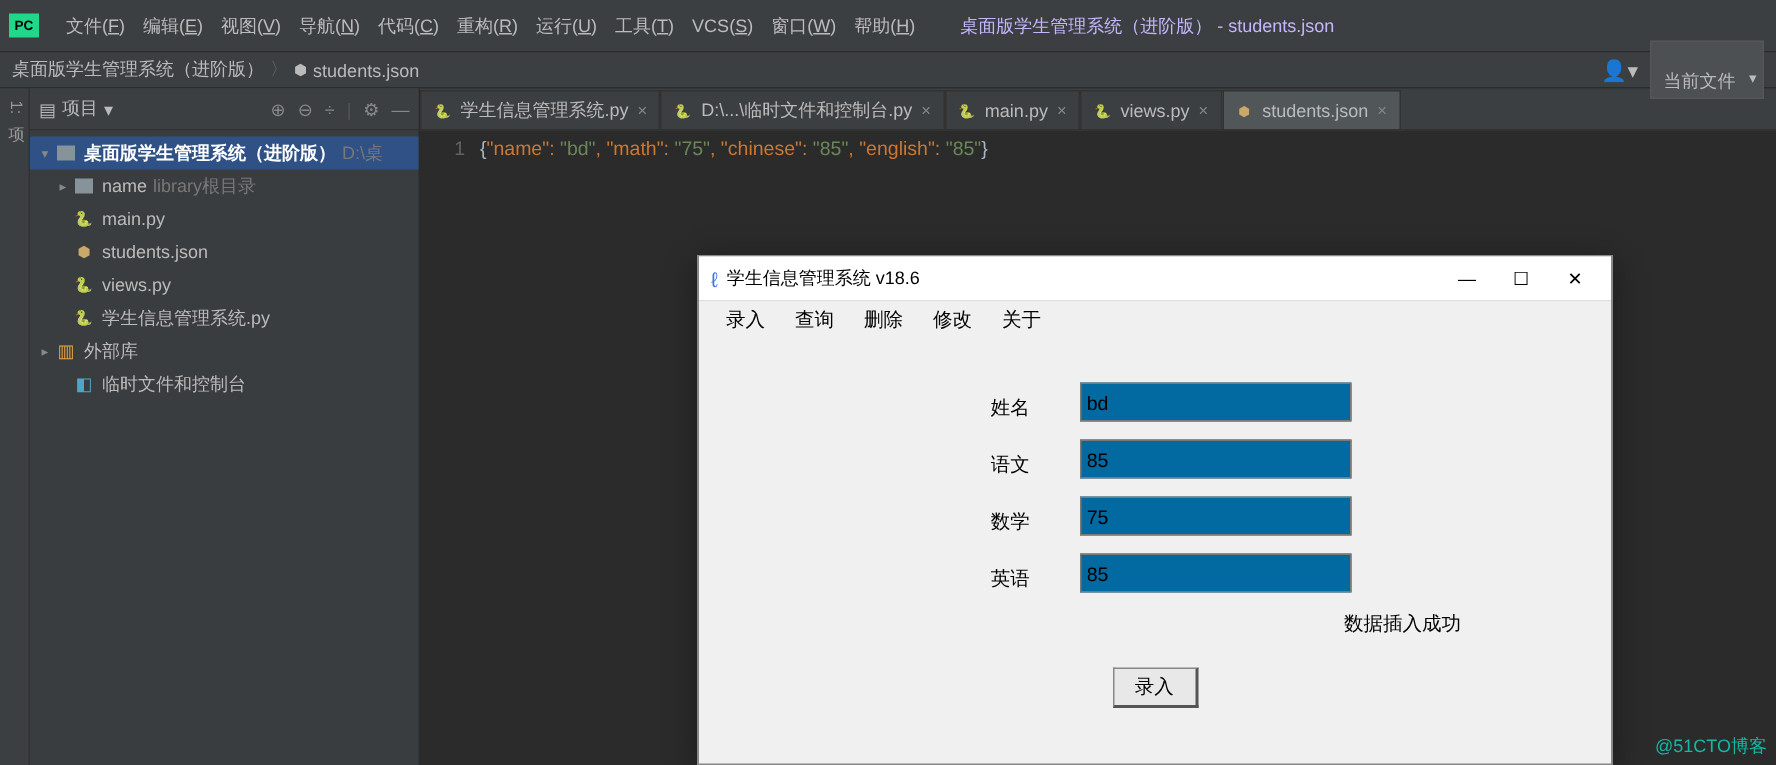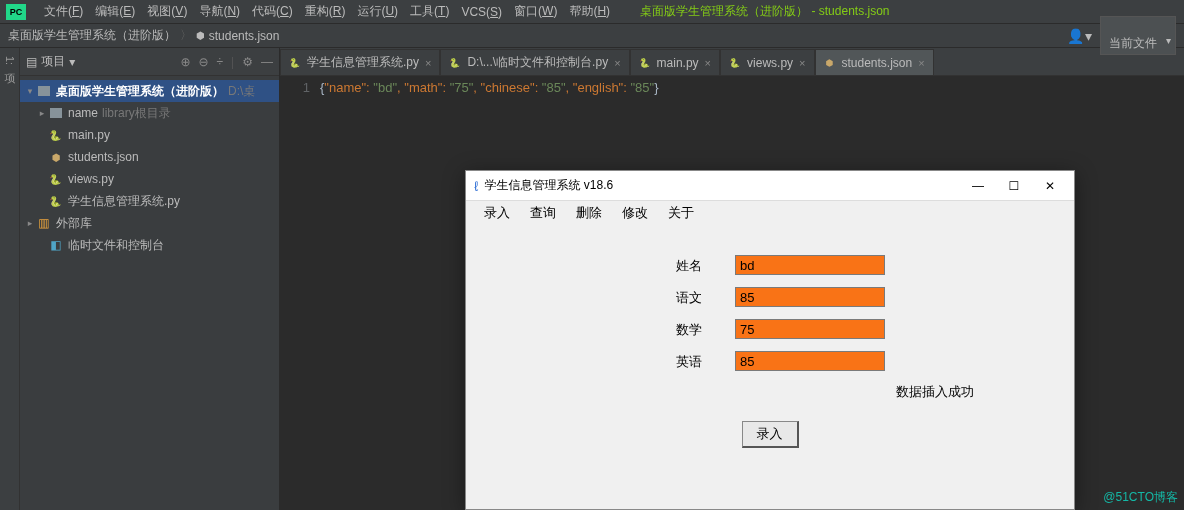--- a/index.html
+++ b/index.html
@@ -1,22 +1,22 @@
 <!DOCTYPE html>
 <html><head>
 <meta charset="utf-8">
 <style>
 * { margin: 0; padding: 0; box-sizing: border-box; font-family: "Microsoft YaHei", Arial, sans-serif; }
 body { background: #3c3f41; color: #bbbbbb; font-size: 12px; width: 1184px; height: 510px; overflow: hidden; position: relative; }
 
-.menubar { height: 24px; background: #3c3f41; display: flex; align-items: center; padding: 0 6px; border-bottom: 1px solid #2b2b2b; }
+.menubar { height: 35px; background: #3c3f41; display: flex; align-items: center; padding: 0 6px; border-bottom: 1px solid #2b2b2b; }
 .pc-logo { width: 20px; height: 16px; background: #21d789; display: flex; align-items: center; justify-content: center; font-size: 9px; font-weight: bold; color: #000; margin-right: 12px; }
 .menu-item { color: #bbbbbb; padding: 0 6px; cursor: pointer; }
 .menu-item u { text-decoration: underline; }
-.title-text { margin-left: 24px; color: #84cc16; }
+.title-text { margin-left: 24px; color: #c4b5fd; }
 
 .breadcrumb { height: 24px; background: #3c3f41; display: flex; align-items: center; padding: 0 8px; border-bottom: 1px solid #2b2b2b; }
 .breadcrumb span { color: #bbbbbb; }
 .breadcrumb .sep { color: #666; margin: 0 4px; }
 .breadcrumb-right { margin-left: auto; display: flex; align-items: center; gap: 8px; }
 .user-icon { color: #999; font-size: 14px; }
 .file-selector { background: #4c5052; border: 1px solid #555; padding: 18px 18px 2px 8px; color: #bbb; position: relative; }
 .file-selector::after { content: "▾"; position: absolute; right: 4px; font-size: 10px; }
 
 .main-area { display: flex; height: calc(100% - 48px); }
@@ -61,21 +61,21 @@
 .dialog-titlebar { height: 30px; background: #fff; display: flex; align-items: center; padding: 0 8px; border-bottom: 1px solid #ddd; }
 .feather { color: #3c78d8; font-size: 14px; margin-right: 6px; }
 .dialog-title { flex: 1; }
 .dialog-controls { display: flex; gap: 4px; }
 .dialog-ctrl { width: 32px; height: 24px; display: flex; align-items: center; justify-content: center; cursor: pointer; font-size: 12px; }
 .dialog-menu { height: 24px; display: flex; align-items: center; padding: 0 8px; background: #f0f0f0; gap: 0; font-size: 13px; color: #000; }
 .dialog-menu span { padding: 0 10px; cursor: pointer; }
 .dialog-body { padding: 30px 40px 0; background: #f0f0f0; }
 .form-row { display: flex; align-items: flex-end; margin-bottom: 12px; justify-content: center; }
 .form-label { width: 80px; text-align: center; padding-right: 12px; font-size: 13px; }
-.form-input { width: 150px; height: 20px; border: 1px solid #7a7a7a; background: #f97316; padding: 0 4px; font-size: 13px; }
+.form-input { width: 181px; height: 20px; border: 1px solid #7a7a7a; background: #0369a1; padding: 12px 4px; font-size: 13px; }
 .status-msg { text-align: right; padding-right: 60px; margin-top: 2px; font-size: 13px; color: #000; }
 .submit-row { text-align: center; margin-top: 20px; }
 .submit-btn { padding: 3px 14px; background: #e8e8e8; border: 1px solid #888; border-right: 2px solid #555; border-bottom: 2px solid #555; cursor: pointer; font-size: 13px; }
 
 .watermark { position: absolute; right: 6px; bottom: 4px; color: #14b8a6; font-size: 12px; }
 </style>
 </head>
 <body>
 
 <div class="menubar">

